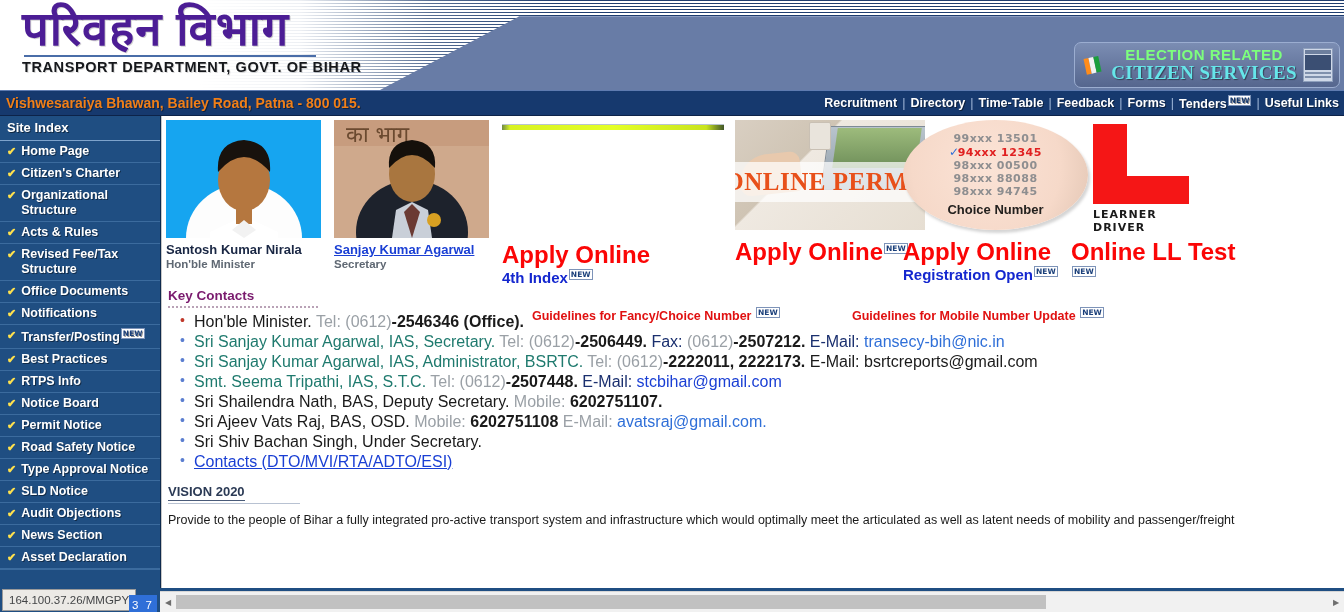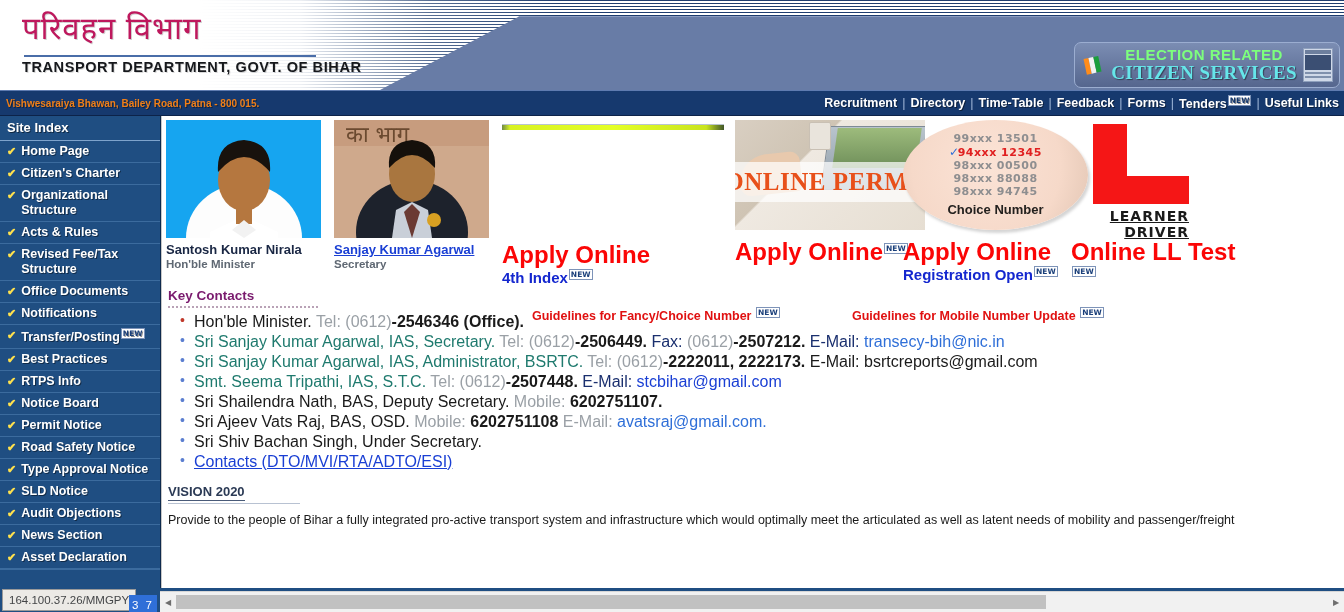--- a/index.html
+++ b/index.html
@@ -21,21 +21,21 @@
   }
   .header-diagonal{
     position:absolute;left:380px;top:16px;right:0;height:74px;
     background:#687ca6;
     clip-path:polygon(140px 0,100% 0,100% 100%,0 100%);
     box-shadow:inset 0 1px 0 #8b9cc0;
   }
   .logo-block{position:absolute;left:22px;top:4px;z-index:5;}
   .logo-hindi{
     font-family:"Liberation Sans", sans-serif;
-    font-size:31px;line-height:50px;font-weight:normal;color:#be185d;letter-spacing:1px;
+    font-size:47px;line-height:50px;font-weight:bold;color:#4c1d95;letter-spacing:1px;
     text-shadow:1px 1px 0 rgba(0,0,0,.18);
   }
   .logo-rule{height:2px;background:#4a6da8;margin:1px 0 2px 2px;width:292px;}
   .logo-en{
     font-size:14.5px;font-weight:bold;color:#16181c;letter-spacing:.6px;
     text-shadow:1px 1px 0 rgba(0,0,0,.15);
   }
   .citizen-badge{
     position:absolute;right:4px;top:42px;height:40px;z-index:6;
     display:flex;align-items:center;gap:6px;
@@ -54,21 +54,21 @@
   .idcard-top{height:4px;background:#6d7f9e;}
   .idcard-face{height:15px;background:#3b4f73;margin:1px 0;}
   .idcard-line{height:2px;background:#7f90ad;margin-top:2px;}
 
   
   .addrbar{
     height:24px;background:#16396e;display:flex;align-items:center;
     border-top:1px solid #5e7bb0;border-bottom:1px solid #0d2349;
   }
   .addr-text{
-    color:#f07f18;font-size:10px;font-weight:bold;padding-left:6px;white-space:nowrap;
+    color:#f07f18;font-size:14px;font-weight:bold;padding-left:6px;white-space:nowrap;
     text-shadow:1px 1px 0 rgba(0,0,0,.4);
   }
   .navlinks{margin-left:auto;display:flex;align-items:center;white-space:nowrap;padding-right:0px;}
   .navlink{
     color:#ffffff;font-size:12.5px;font-weight:bold;text-decoration:none;padding:0 5px;
     text-shadow:1px 1px 0 rgba(0,0,0,.45);
   }
   .navsep{color:#9fb6d8;font-size:12.5px;}
   .newbadge{
     display:inline-block;font-size:7.5px;font-weight:bold;color:#1a3f7a;background:#ffffff;
@@ -163,24 +163,23 @@
   .cn-label{font-size:13px;font-weight:bold;color:#23201e;margin-top:3px;}
   .cn-tick{color:#2f6fd8;font-size:12px;margin-right:-2px;}
 
   .ll-img{width:140px;height:110px;position:relative;}
   .ll-L{
     position:absolute;left:22px;top:4px;width:96px;height:80px;
   }
   .ll-L:before{content:"";position:absolute;left:0;top:0;width:34px;height:80px;background:#f51616;}
   .ll-L:after{content:"";position:absolute;left:34px;top:52px;width:62px;height:28px;background:#f51616;}
   .ll-caption{
-    position:absolute;left:22px;top:88px;width:96px;text-align:right;
-    font-size:14px;font-weight:bold;color:#1a1a1a;letter-spacing:1px;
+    position:absolute;left:22px;top:88px;width:96px;text-align:left;
+    font-size:11px;font-weight:bold;color:#1a1a1a;letter-spacing:1px;
     font-family:"DejaVu Sans", sans-serif;
-    text-decoration:underline;
   }
 
   .apply-title{
     font-size:24px;font-weight:bold;color:#fb0606;line-height:28px;margin-top:8px;white-space:nowrap;
   }
   .apply-sub{font-size:15px;font-weight:bold;color:#1427cf;line-height:18px;white-space:nowrap;}
   .apply-sub.badge-only{height:12px;}
 
   
   .contacts{position:relative;padding:6px 0 0 6px;}

